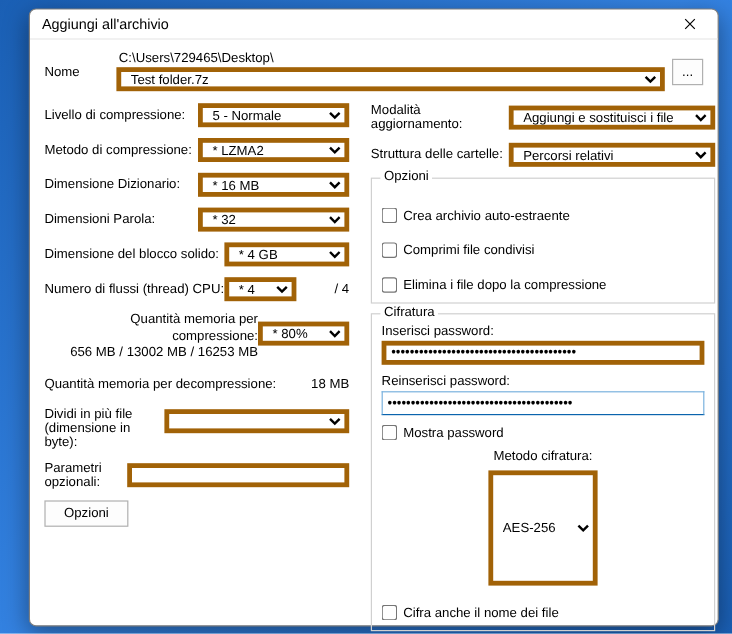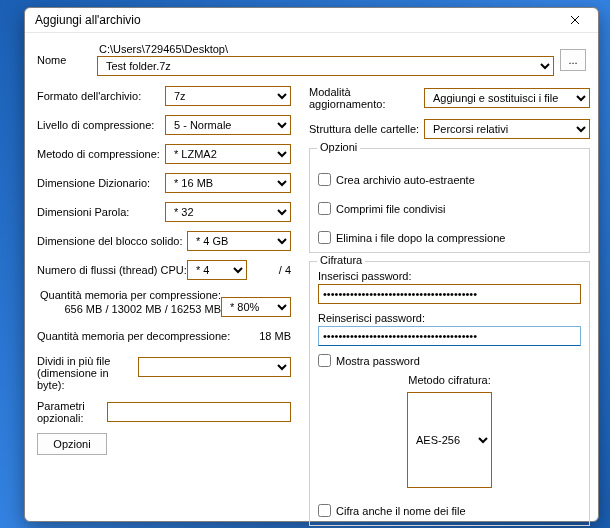--- a/index.html
+++ b/index.html
@@ -45,21 +45,21 @@
     padding: 8px 12px 4px 12px;
     display: flex;
     flex-direction: column;
   }
   .row { display: flex; align-items: center; margin-bottom: 4px; }
   .name-row { margin-bottom: 10px; margin-top:2px;}
   .name-row .lbl { width: 60px; }
   .name-row .stacked { flex:1; }
   .name-row .path { font-size: 11px; margin-bottom: 1px; padding-left:2px;}
   select, input[type=text], .text-input {
-    border: 1px solid #a16207;
+    border: 4px solid #a16207;
     background: #fff;
     height: 20px;
     font-size: 11px;
     padding: 0 4px;
     font-family: inherit;
   }
   select { padding-right: 14px; }
   .filename-select { width: 100%; }
   .browse-btn {
     margin-left: 6px;
@@ -174,24 +174,20 @@
       <div class="browse-btn">
           <span>...</span>
         </div>
     </div>
 
     <div class="cols">
 
       <div class="col">
 
         <div class="field-row">
-          <div class="flabel">Formato dell'archivio:</div>
-          <select class="fsel"><option>7z</option></select>
-        </div>
-        <div class="field-row">
           <div class="flabel">Livello di compressione:</div>
           <select class="fsel"><option>5 - Normale</option></select>
         </div>
         <div class="field-row">
           <div class="flabel">Metodo di compressione:</div>
           <select class="fsel"><option>* LZMA2</option></select>
         </div>
         <div class="field-row">
           <div class="flabel">Dimensione Dizionario:</div>
           <select class="fsel"><option>* 16 MB</option></select>

